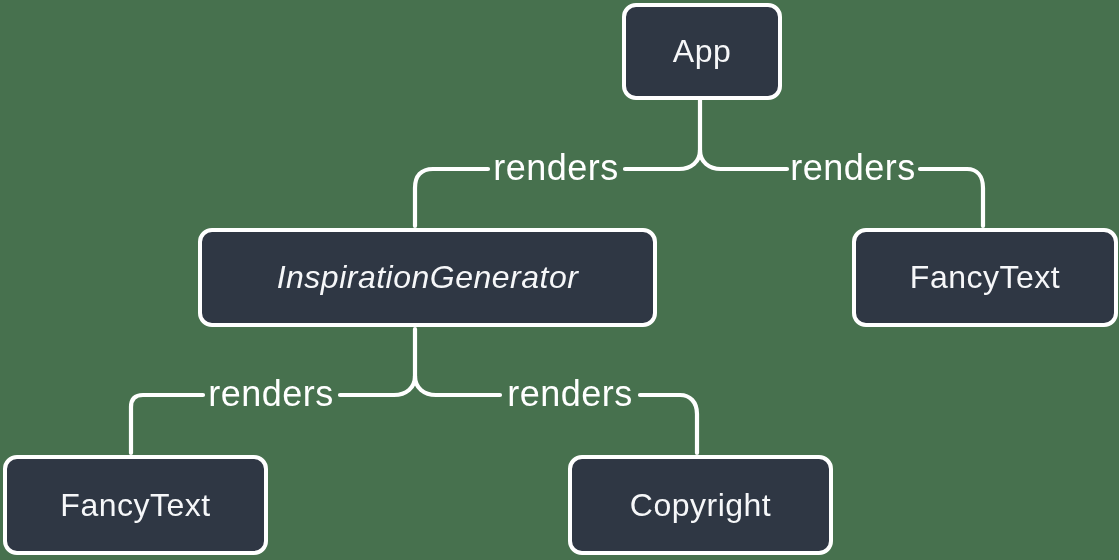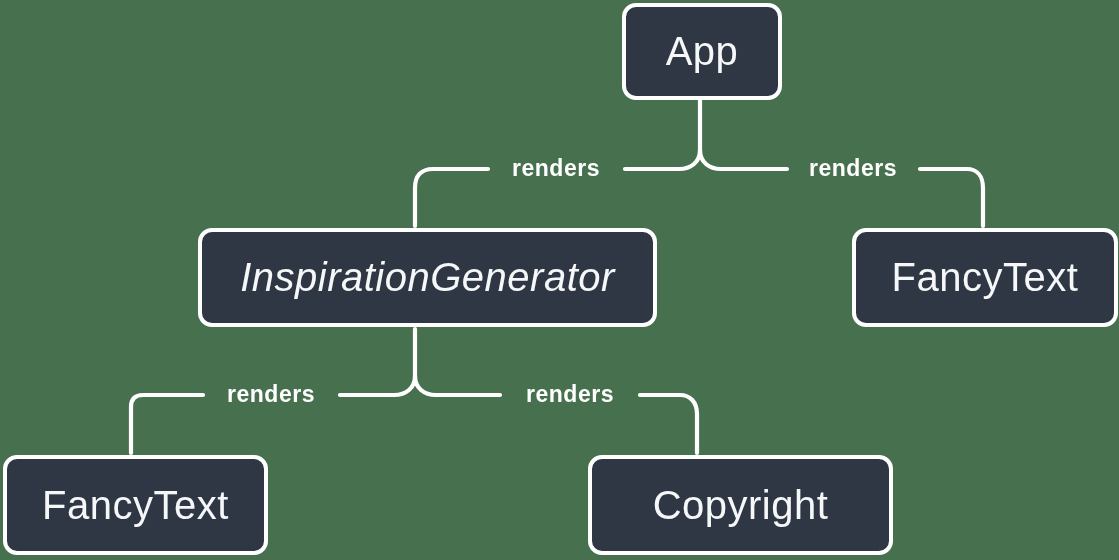--- a/index.html
+++ b/index.html
@@ -31,36 +31,36 @@
   .node {
     position: absolute;
     box-sizing: border-box;
     background: #2F3744;
     border: 4px solid #FFFFFF;
     border-radius: 14px;
     display: flex;
     align-items: center;
     justify-content: center;
     color: #F6F7F9;
-    font-size: 40px;
+    font-size: 32px;
     font-weight: 500;
     letter-spacing: 0.5px;
     white-space: nowrap;
   }
   .node-app                  { left: 622px; top: 3px;   width: 160px; height: 97px;  }
   .node-inspiration          { left: 198px; top: 228px; width: 459px; height: 99px; font-style: italic;  }
   .node-fancytext-right      { left: 852px; top: 228px; width: 266px; height: 99px;  }
   .node-fancytext-bottom     { left: 3px;   top: 455px; width: 265px; height: 100px; }
-  .node-copyright            { left: 588px; top: 455px; width: 305px; height: 100px; }
+  .node-copyright            { left: 568px; top: 455px; width: 265px; height: 100px; }
   .edge-label {
     position: absolute;
     transform: translate(-50%, -50%);
     color: #FFFFFF;
-    font-size: 23px;
-    font-weight: 700;
+    font-size: 36px;
+    font-weight: 400;
     letter-spacing: 0.5px;
     white-space: nowrap;
   }
   .edge-label-0 { left: 556px; top: 168px; }
   .edge-label-1 { left: 853px; top: 168px; }
   .edge-label-2 { left: 271px; top: 394px; }
   .edge-label-3 { left: 570px; top: 394px; }
 </style>
 </head>
 <body>

